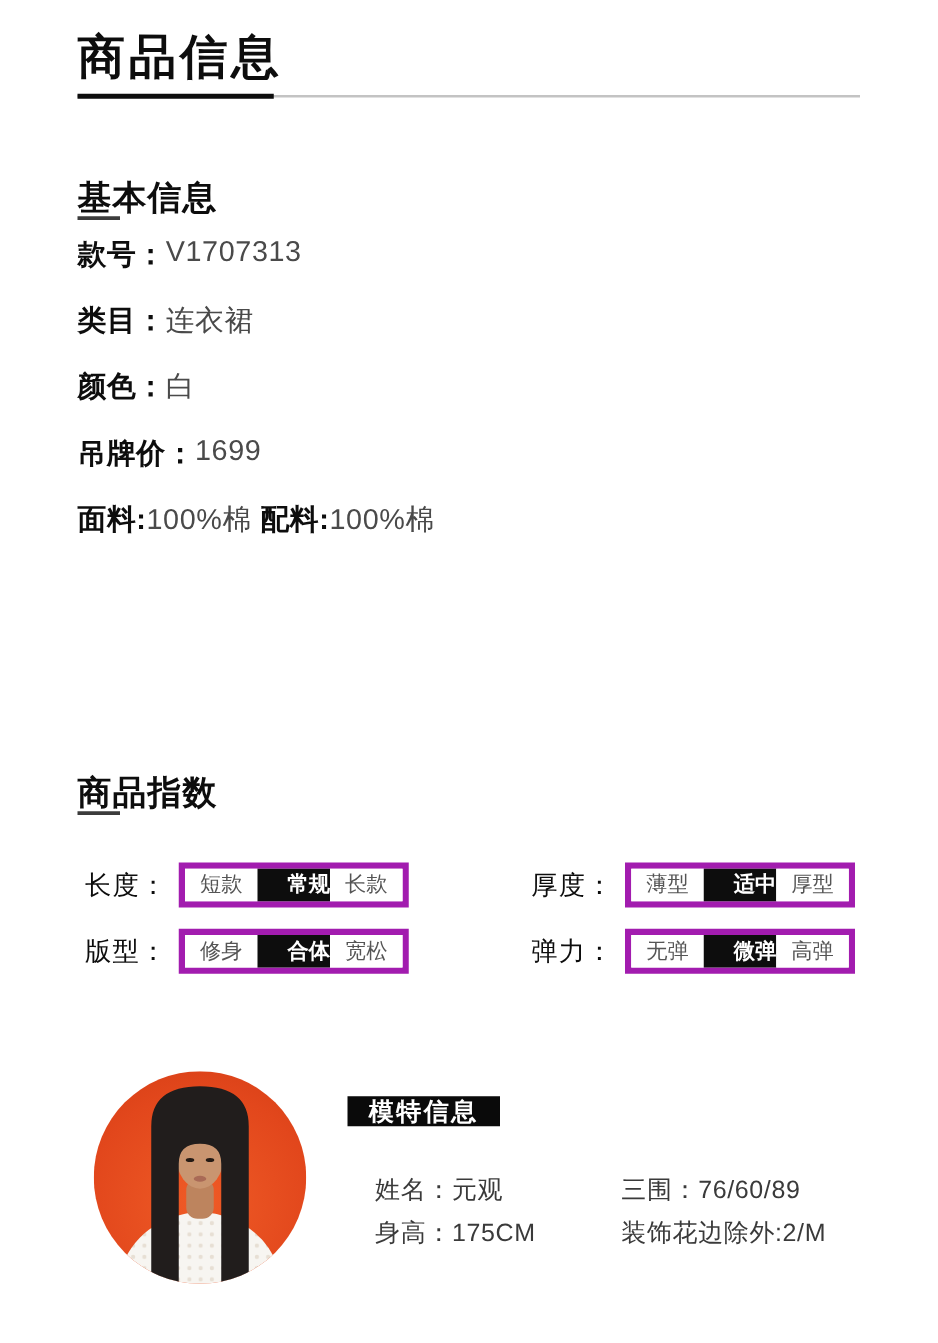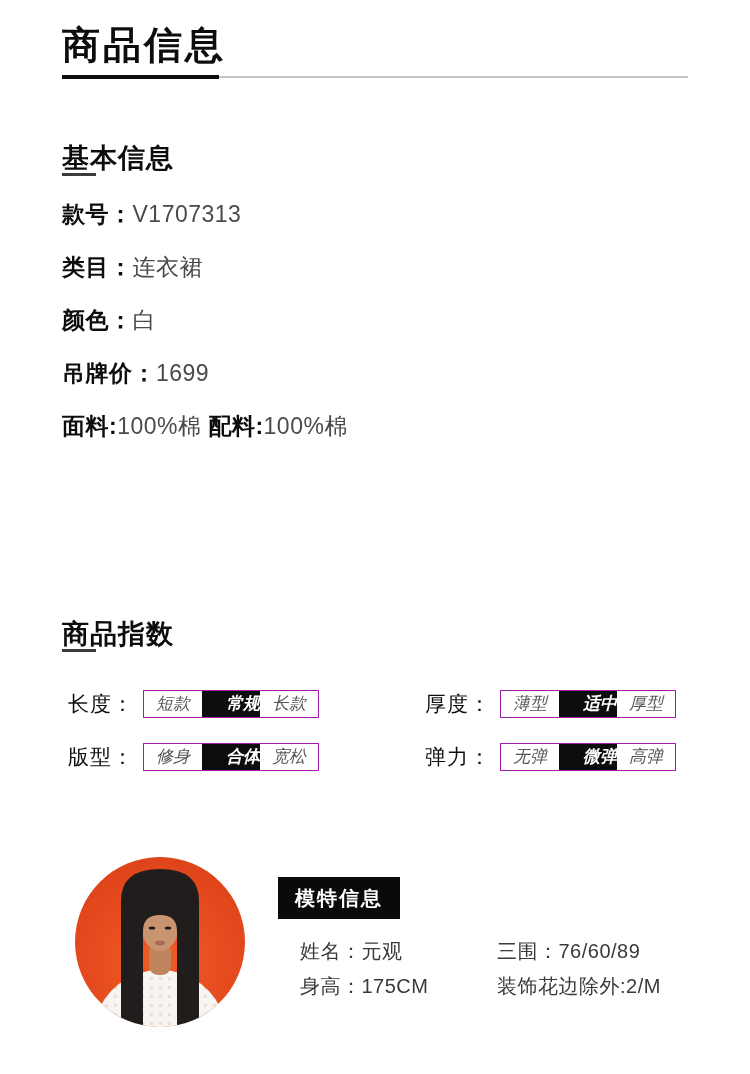--- a/index.html
+++ b/index.html
@@ -17,36 +17,36 @@
   
   .sec-title{position:absolute;margin:0;font-size:27px;font-weight:700;letter-spacing:1px;color:#0d0d0d;}
   .sec-underline{position:absolute;width:34px;height:3px;background:#3c3c3c;}
   #basic-heading{left:62px;top:140px;}
   #basic-underline{left:62px;top:173px;}
   #index-heading{left:62px;top:616px;}
   #index-underline{left:62px;top:649px;}
 
   
   #fields{position:absolute;left:62px;top:188px;}
-  .field-row{height:53px;display:flex;align-items:center;font-size:23px;letter-spacing:.5px;}
+  .field-row{height:53px;display:flex;align-items:flex-start;font-size:23px;letter-spacing:.5px;}
   .f-label{font-weight:700;color:#0d0d0d;white-space:pre;}
   .f-value{color:#4a4a4a;white-space:pre;}
 
   
   .idx-group{position:absolute;display:flex;align-items:center;}
   .pos-0-0{left:68px;top:690px;}  .pos-0-1{left:425px;top:690px;}
   .pos-1-0{left:68px;top:743px;}  .pos-1-1{left:425px;top:743px;}
   .idx-label{font-size:21px;font-weight:400;color:#0d0d0d;letter-spacing:1px;margin-right:9px;white-space:pre;}
-  .idx-box{display:flex;border:1px solid #a21caf;background:#fff;font-style:italic;}
+  .idx-box{display:flex;border:5px solid #a21caf;background:#fff;}
   .idx-cell{width:58px;height:26px;line-height:26px;text-align:center;font-size:17px;color:#555;background:#fff;}
   .idx-cell.selected{background:#0d0d0d;color:#ffffff;font-weight:700;text-align:right;}
 
   
   .avatar{position:absolute;left:75px;top:857px;width:170px;height:170px;}
-  .badge{position:absolute;left:278px;top:877px;height:42px;display:flex;align-items:center;
+  .badge{position:absolute;left:278px;top:877px;height:24px;display:flex;align-items:center;
          padding:0 17px;background:#0a0a0a;color:#ffffff;font-size:20px;font-weight:700;letter-spacing:2px;}
   .detail{position:absolute;font-size:20px;color:#3a3a3a;letter-spacing:.5px;white-space:pre;}
   .d-0-0{left:300px;top:938px;}  .d-0-1{left:497px;top:938px;}
   .d-1-0{left:300px;top:973px;}  .d-1-1{left:497px;top:973px;}
   .detail .dv{color:#3a3a3a;}
 </style>
 </head>
 <body>
 
 <div class="page">

